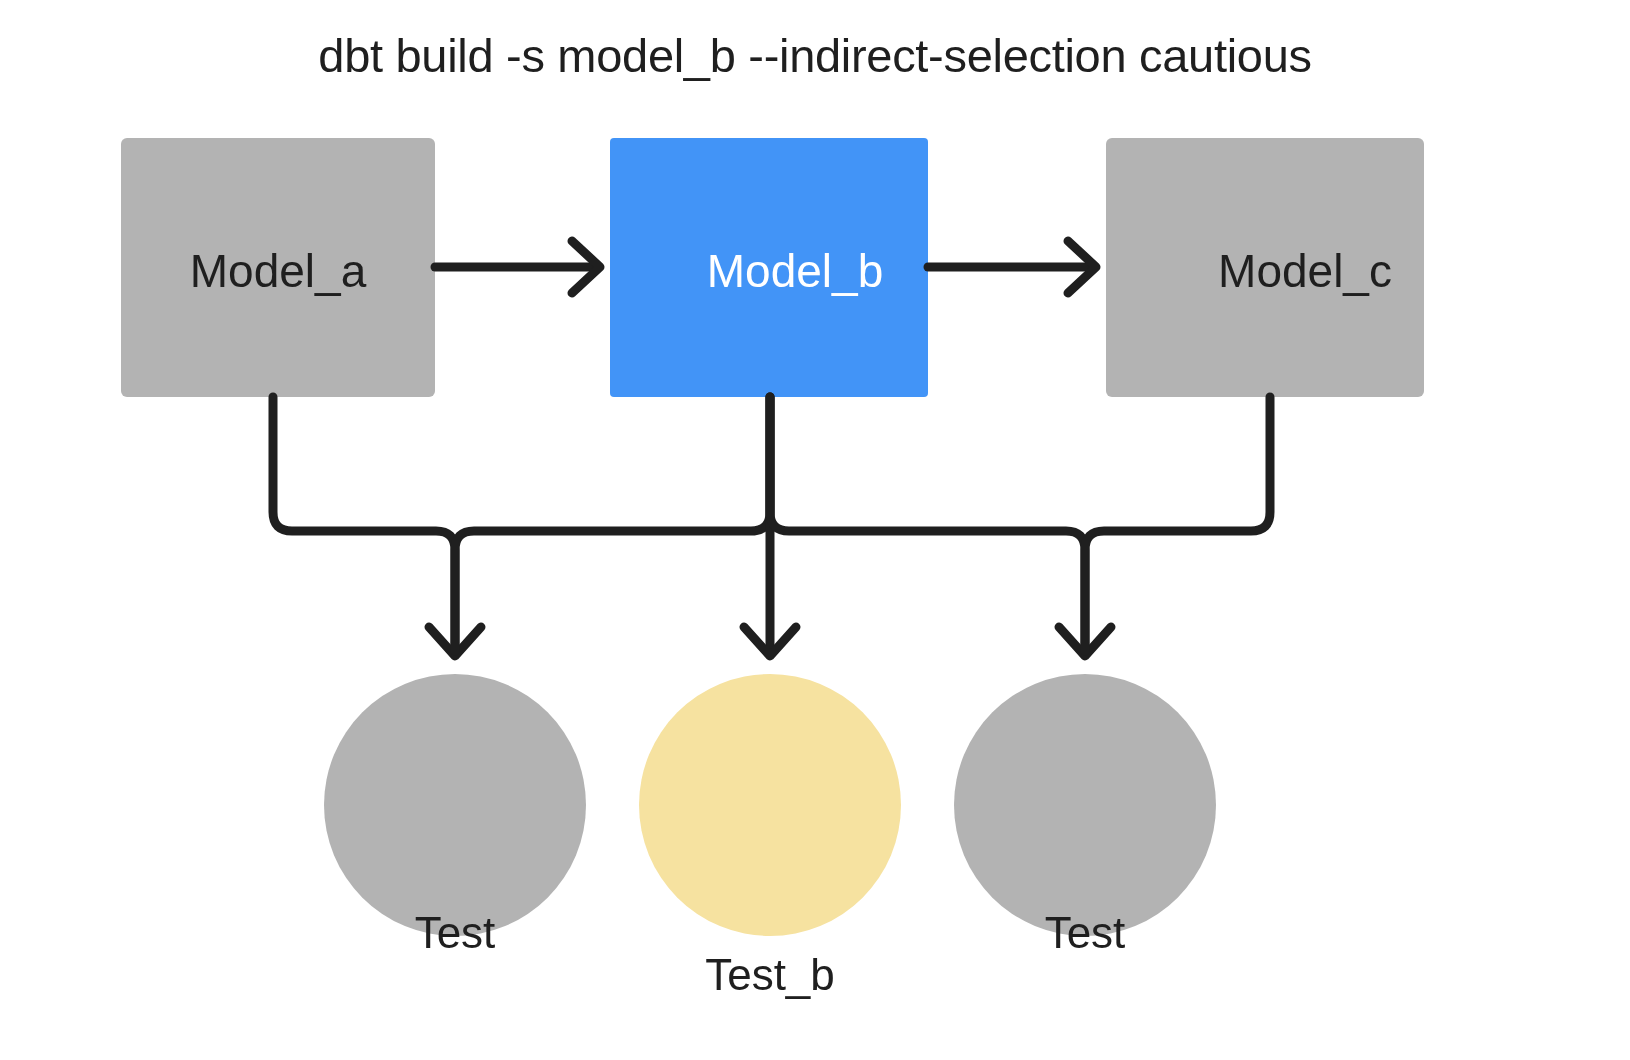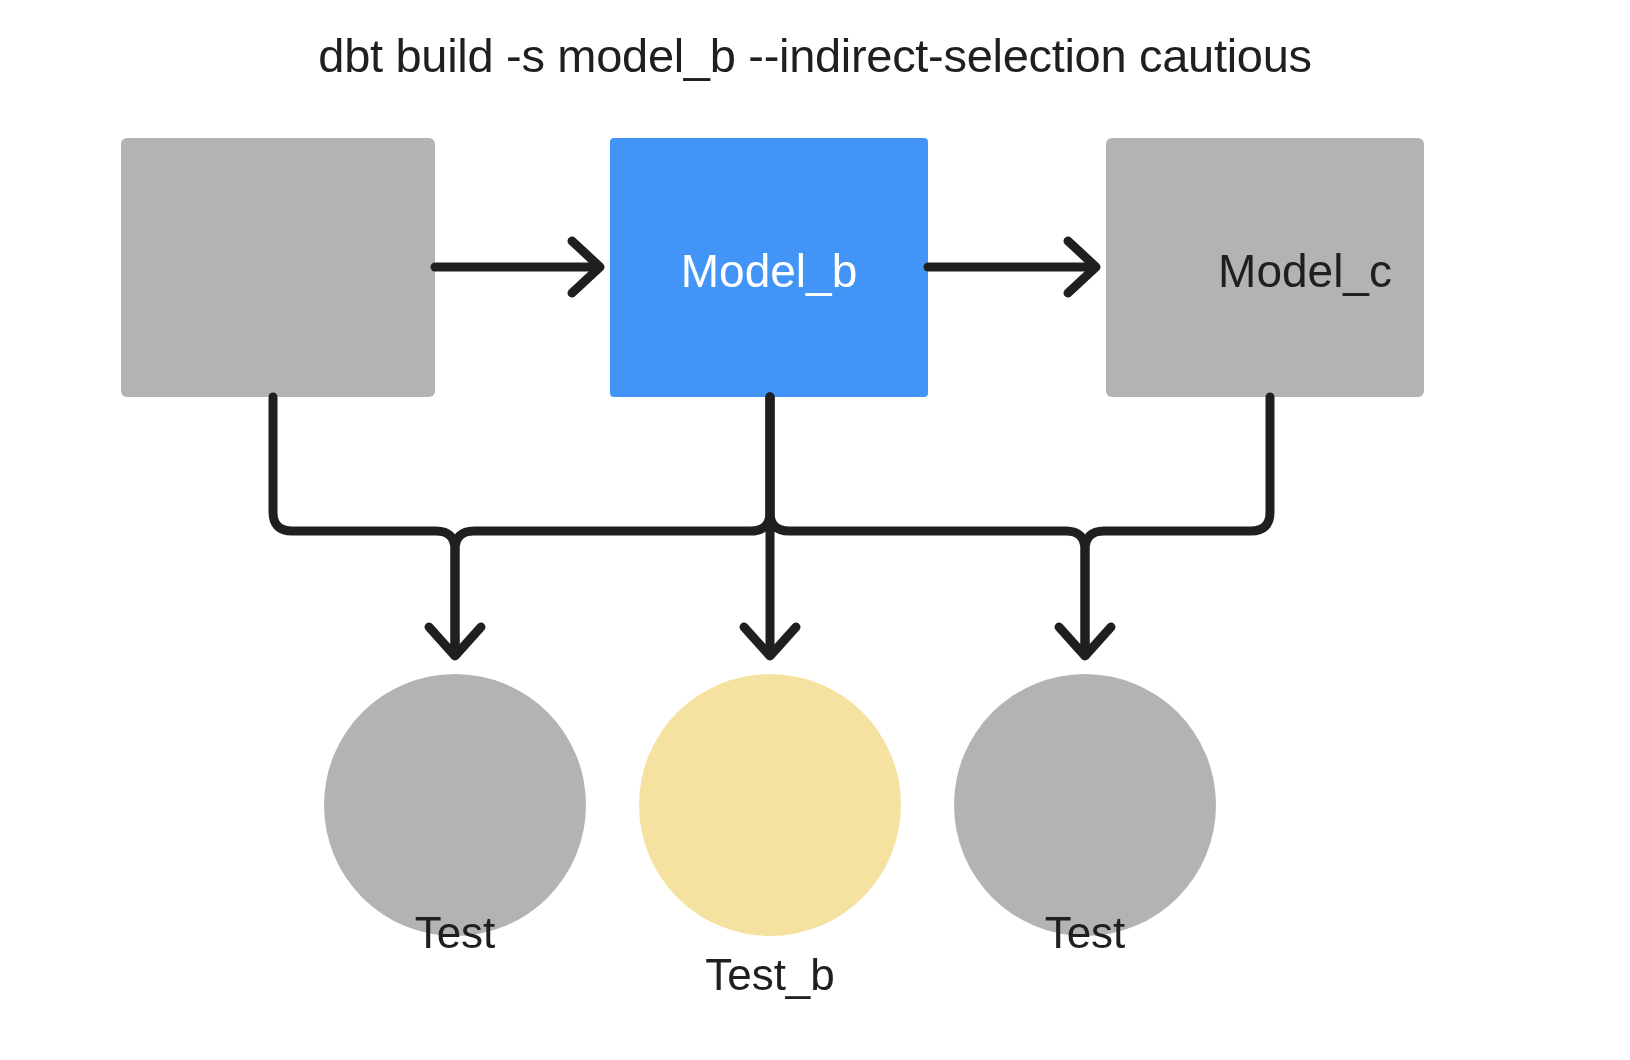--- a/index.html
+++ b/index.html
@@ -45,20 +45,21 @@
   }
   .box-label {
     font-size: 46px;
   }
   .circle-label {
     font-size: 44px;
     line-height: 84px;
   }
   .label-blue {
     color: #ffffff;
+    padding-left: 26px;
   }
 </style>
 </head>
 <body>
 
 <div id="canvas">
 
   <div class="title-text">dbt build -s model_b --indirect-selection cautious</div>
 
   <svg id="diagram-svg" viewBox="0 0 1630 1060">
@@ -106,20 +107,21 @@
         <path d="M 1059 627 L 1085 656 L 1111 627"></path>
       </g>
 
       <g>
         <path d="M 1270 397 L 1270 512 Q 1270 531 1251 531 L 1104 531 Q 1085 531 1085 550 L 1085 651"></path>
       </g>
 
     </g>
   </svg>
 
+  <div class="node-label box-label" style="left:121px; top:244px; width:314px;">Model_a</div>
 
   <div class="node-label box-label label-blue" style="left:610px; top:244px; width:318px;">Model_b</div>
 
   <div class="node-label box-label" style="left:1106px; top:244px; width:318px;margin-left:40px;">Model_c</div>
 
   <div class="node-label circle-label" style="left:324px; top:723px; width:262px;">
     <div>Test</div>
     
   </div>
 

